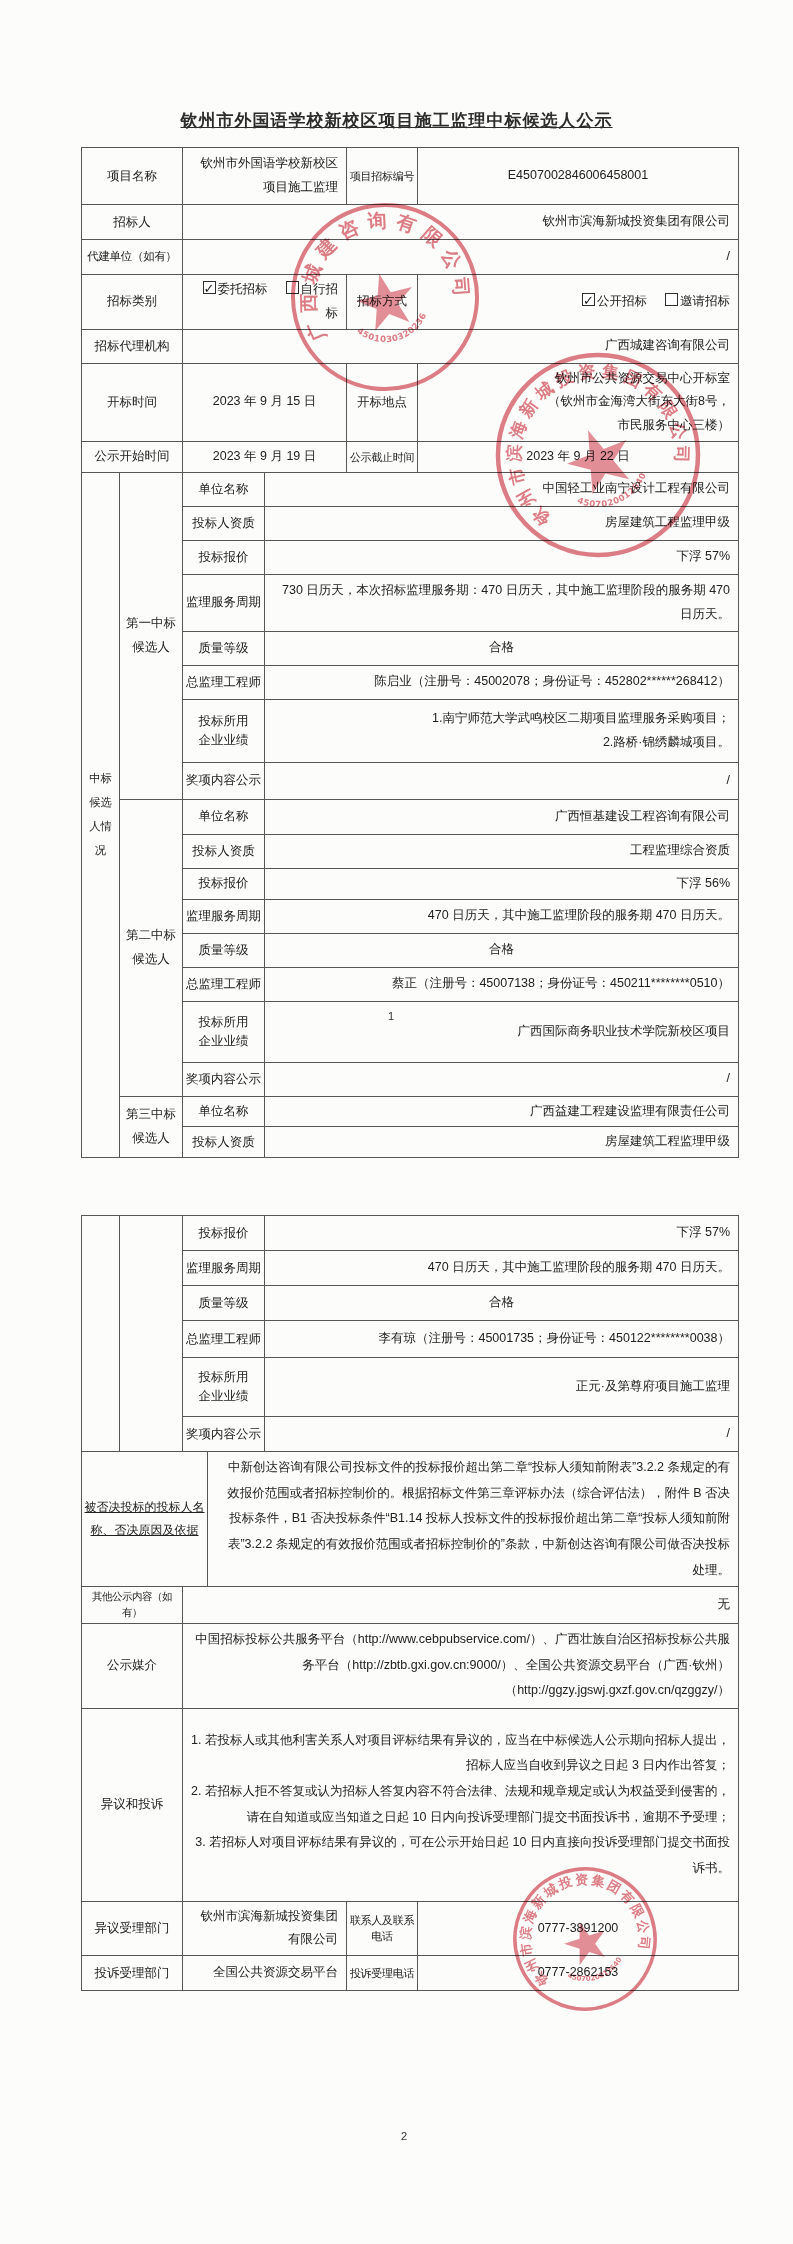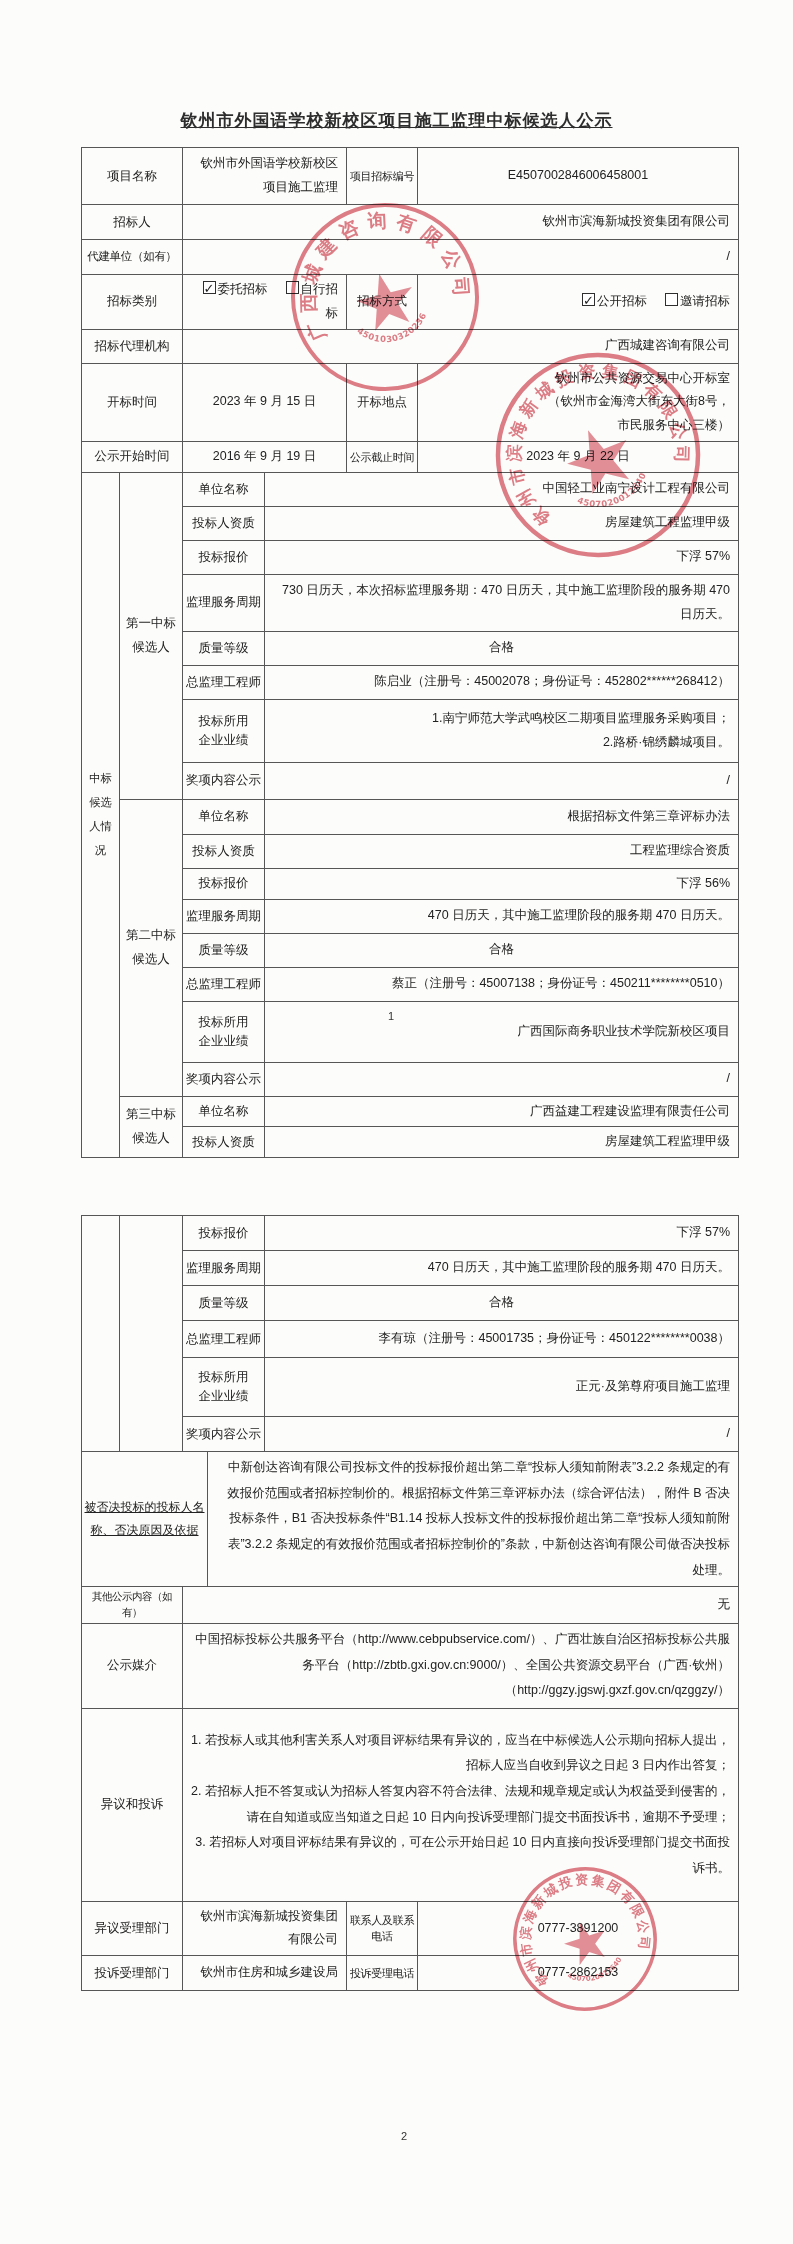--- a/index.html
+++ b/index.html
@@ -93,21 +93,21 @@
       <tr>
         <td colspan="2" class="lab" style="height:70px">开标时间</td>
         <td colspan="2" class="val center">2023 年 9 月 15 日</td>
         <td class="lab">开标地点</td>
         <td class="val pre">钦州市公共资源交易中心开标室
 （钦州市金海湾大街东大街8号，
 市民服务中心三楼）</td>
       </tr>
       <tr>
         <td colspan="2" class="lab" style="height:26px">公示开始时间</td>
-        <td colspan="2" class="val center">2016 年 9 月 19 日</td>
+        <td colspan="2" class="val center">2023 年 9 月 19 日</td>
         <td class="lab tight">公示截止时间</td>
         <td class="val center">2023 年 9 月 22 日</td>
       </tr>
 
       <tr>
         <td rowspan="18" class="lab vlab">中标候选人情况</td>
         <td rowspan="8" class="lab rank">第一中标候选人</td>
         <td class="lab" style="height:29px">单位名称</td>
         <td colspan="3" class="val">中国轻工业南宁设计工程有限公司</td>
       </tr>
@@ -138,21 +138,21 @@
 2.路桥·锦绣麟城项目。</td>
       </tr>
       <tr>
         <td class="lab" style="height:32px">奖项内容公示</td>
         <td colspan="3" class="val">/</td>
       </tr>
 
       <tr>
         <td rowspan="8" class="lab rank">第二中标候选人</td>
         <td class="lab" style="height:30px">单位名称</td>
-        <td colspan="3" class="val">根据招标文件第三章评标办法</td>
+        <td colspan="3" class="val">广西恒基建设工程咨询有限公司</td>
       </tr>
       <tr>
         <td class="lab" style="height:29px">投标人资质</td>
         <td colspan="3" class="val">工程监理综合资质</td>
       </tr>
       <tr>
         <td class="lab" style="height:25px">投标报价</td>
         <td colspan="3" class="val">下浮 56%</td>
       </tr>
       <tr>
@@ -263,21 +263,21 @@
         </td>
       </tr>
       <tr>
         <td class="lab" style="height:48px">异议受理部门</td>
         <td colspan="2" class="val">钦州市滨海新城投资集团有限公司</td>
         <td class="lab tight">联系人及联系电话</td>
         <td class="val center">0777-3891200</td>
       </tr>
       <tr>
         <td class="lab" style="height:30px">投诉受理部门</td>
-        <td colspan="2" class="val">钦州市住房和城乡建设局</td>
+        <td colspan="2" class="val">全国公共资源交易平台</td>
         <td class="lab tight">投诉受理电话</td>
         <td class="val center">0777-2862153</td>
       </tr>
     </tbody>
       </table>
   </div>
 
   <div id="p2num" class="pagenum">2</div>
 
   <svg id="stampA" class="stamp" width="194" height="194" viewBox="0 0 194 194" color="#d8606c">

